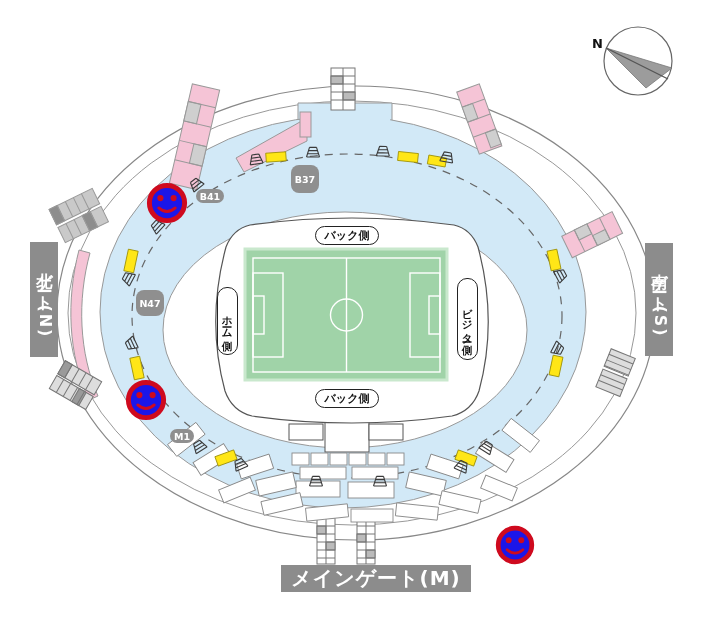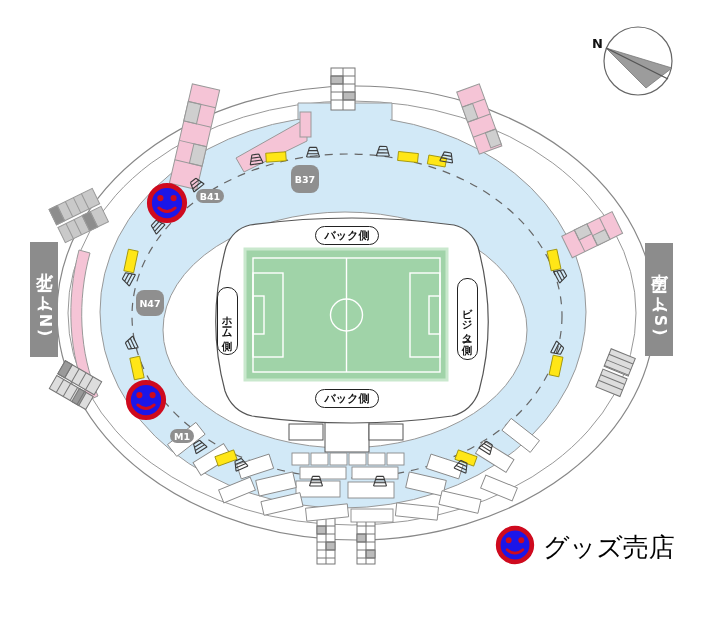--- a/index.html
+++ b/index.html
@@ -250,29 +250,29 @@
     <circle cx="638" cy="61" r="34" fill="#fff" stroke="#666" stroke-width="1.2"></circle>
     <polygon points="606,48 672,68 646,88" fill="#9c9c9c" stroke="#777" stroke-width="0.8"></polygon>
     <path d="M606,48 L668,79" stroke="#555" stroke-width="1.3"></path>
   </g>
 
   <g>
     <use href="#smiley" transform="translate(515,545) scale(1.05)"></use>
   </g>
 </svg>
 
+<div class="gate-label" style="left:281px;top:565px;width:190px;height:27px;">メインゲート(M)</div>
 <div class="gate-label v" style="left:30px;top:242px;width:28px;height:115px;">北ゲート(N)</div>
 <div class="gate-label v" style="left:645px;top:243px;width:28px;height:113px;">南ゲート(S)</div>
 
 <div class="pill" style="left:315px;top:226px;width:62px;height:17px;">バック側</div>
 <div class="pill" style="left:315px;top:389px;width:62px;height:17px;">バック側</div>
 <div class="pill v" style="left:217px;top:287px;width:19px;height:66px;">ホーム側</div>
 <div class="pill v" style="left:457px;top:278px;width:19px;height:80px;">ビジター側</div>
 
 <div class="badge" style="left:291px;top:165px;width:28px;height:28px;">B37</div>
 <div class="badge" style="left:196px;top:189px;width:28px;height:14px;">B41</div>
 <div class="badge" style="left:136px;top:290px;width:28px;height:26px;">N47</div>
 <div class="badge" style="left:170px;top:400px;width:24px;height:14px;margin-top:29px;">M1</div>
 
-<div class="legend-label" style="left:543px;top:530px;">グッズ売店</div>
 <div class="compass-n" style="left:592px;top:36px;">N</div>
 
 </div>
 
 </body></html>

